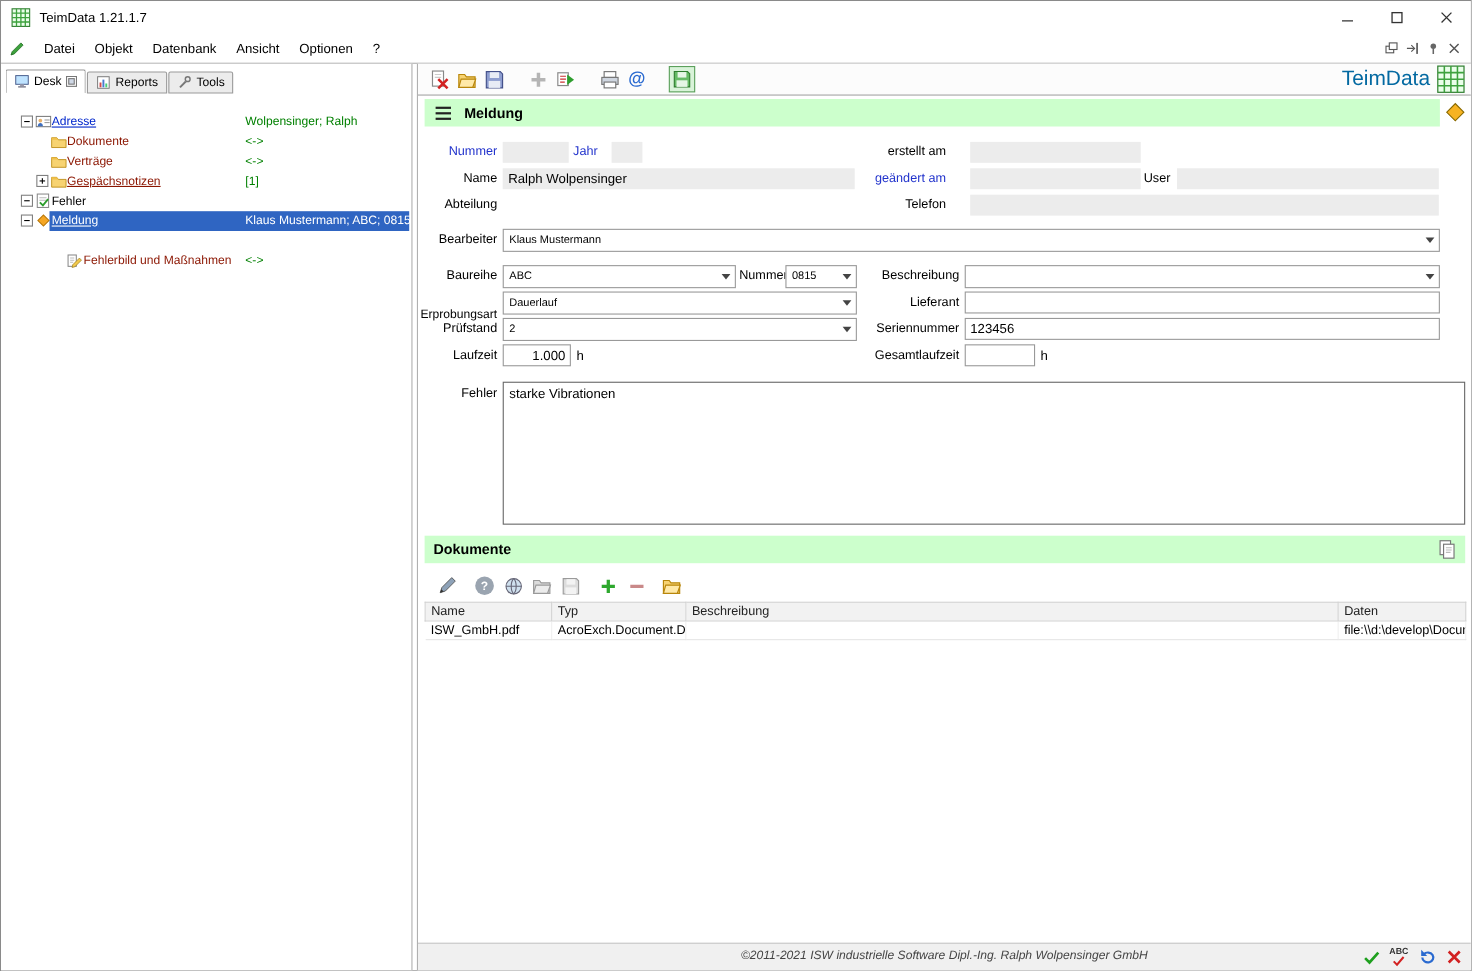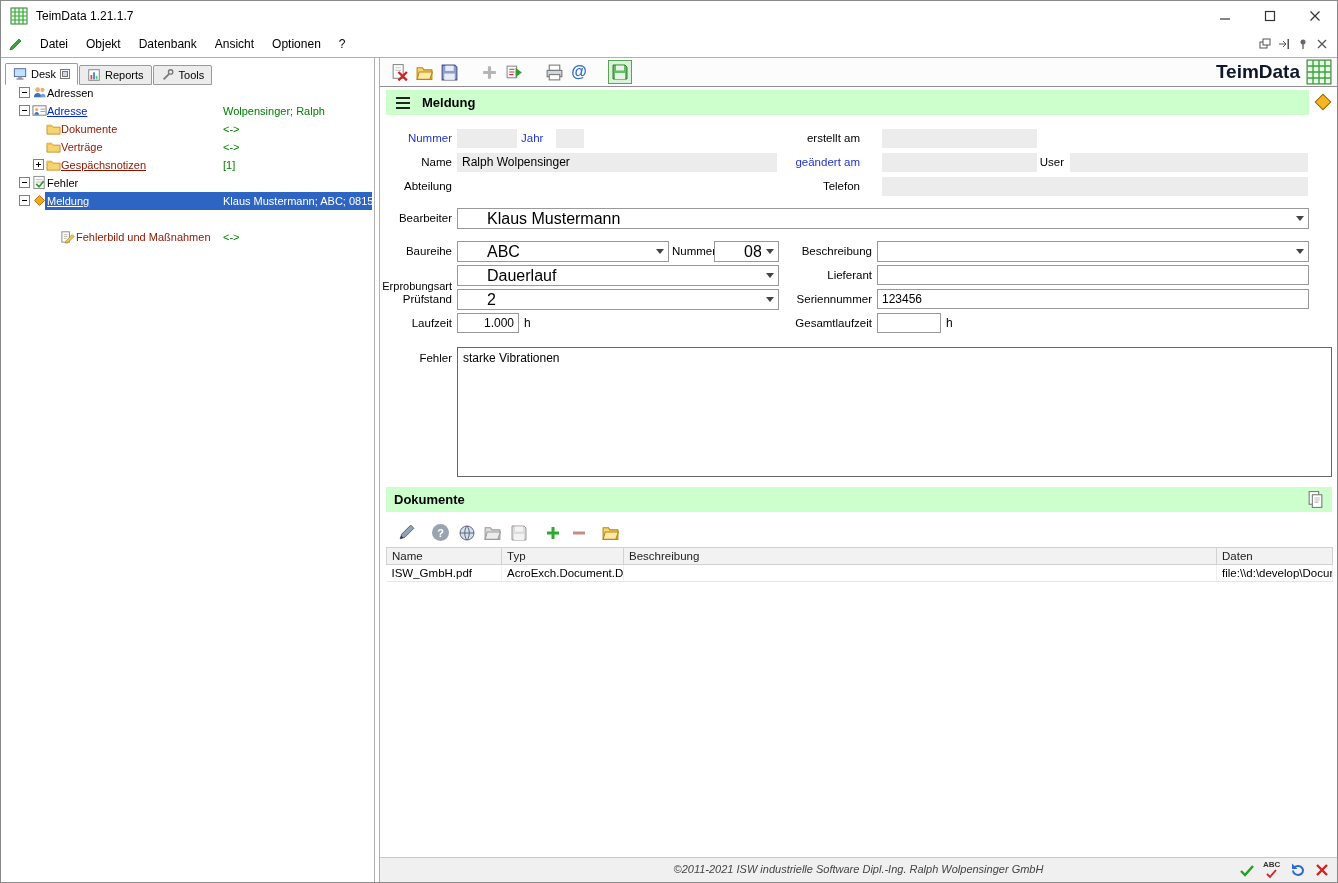--- a/index.html
+++ b/index.html
@@ -52,37 +52,37 @@
   .sel-bg { position:absolute; left:44px; right:2px; top:0; bottom:0; background:#2f65c2; z-index:1; }
 
   
   .toolbar { position:absolute; top:0; left:0; right:0; height:29px; background:#fcfcfc;
              border-bottom:1px solid #8f8f8f; display:flex; align-items:center; padding-left:9px; }
   .tb-ico { width:20px; height:20px; margin-right:5px; display:flex; align-items:center; justify-content:center; }
   .grp { margin-left:15px; }
   .toggled { width:24px; height:24px; background:#d9f3d9; border:1px solid #5ca05c; display:flex; align-items:center; justify-content:center; margin-left:14px; }
   .at-glyph { font-size:16px; font-weight:bold; color:#2a6ad0; line-height:20px; }
   .logo { position:absolute; right:5px; top:1px; display:flex; align-items:center; gap:6px; }
-  .logo-text { font-size:19px; font-weight:bold; color:#0f172a; }
+  .logo-text { font-size:19px; font-weight:normal; color:#0369a1; }
 
   
   .content { position:absolute; top:29px; left:0; right:0; bottom:25px; background:#fff; }
   .section-bar { position:absolute; height:25px; background:#ccffcc; display:flex; align-items:center; }
   .section-title { font-weight:bold; font-size:13px; }
   .hamburger { width:14px; height:12px; margin:0 12px 0 10px; display:flex; flex-direction:column; justify-content:space-between; }
   .hamburger span { display:block; height:2px; background:#222; }
 
   .flabel { position:absolute; font-size:11.5px; text-align:right; line-height:19px; white-space:nowrap; }
   .flabel.blue { color:#2233cc; }
   .flabel.tight { font-size:11px; }
   .ffield { position:absolute; height:19px; background:#ececec; line-height:19px; padding:0 5px; font-size:12px; white-space:nowrap; overflow:hidden; }
   .tbox { position:absolute; height:20px; border:1px solid #999; background:#fff; font-size:12px; padding:0 4px; font-family:inherit; }
   .tbox.num { text-align:right; }
   .combo { position:absolute; height:21px; border:1px solid #999; background:#fff; display:flex; align-items:center; }
-  .combo-text { flex:1; font-size:16px; padding-left:5px; white-space:nowrap; overflow:hidden;margin-left:24px; }
+  .combo-text { flex:1; font-size:10px; padding-left:5px; white-space:nowrap; overflow:hidden; }
   .combo-arrow { width:17px; height:100%; display:flex; align-items:center; justify-content:center; }
   .combo-arrow::after { content:""; border-left:4px solid transparent; border-right:4px solid transparent; border-top:5px solid #444; }
   .unit { position:absolute; font-size:12px; line-height:20px; }
   .bigbox { position:absolute; border:1px solid #666; background:#fff; font-size:12px; padding:3px 5px; overflow:hidden; }
 
   
   .docbar { position:absolute; display:flex; align-items:center; padding-left:10px; height:25px; }
   .db-ico { width:21px; height:21px; margin-right:5px; display:flex; align-items:center; justify-content:center; }
   .help-circle { width:17px; height:17px; border-radius:50%; background:#9aa4b0; color:#fff; font-size:11px; font-weight:bold;
                  display:flex; align-items:center; justify-content:center; }
@@ -189,30 +189,20 @@
           <svg class="tab-ico" viewBox="0 0 16 16">
             <path d="M3 13l6-6" stroke="#777" stroke-width="2"></path>
               <circle cx="11" cy="4.5" r="2.5" fill="none" stroke="#777" stroke-width="1.5"></circle>
           </svg>
           <span>Tools</span>
         </div>
       </div>
 
       <div class="tree">
 
-        <div class="tree-row" style="top:2px">
-          <span class="expander" style="left:18px"></span>
-          <svg class="t-icon" style="left:31px" viewBox="0 0 16 16">
-            <circle cx="6" cy="5" r="2.6" fill="#e8b06a"></circle>
-              <path d="M2 13c0-3 2-4.5 4-4.5s4 1.5 4 4.5z" fill="#3f6fbf"></path>
-            <circle cx="11.2" cy="5.2" r="2.2" fill="#e8b06a"></circle>
-              <path d="M8.8 13c.3-2.6 1.6-3.8 2.8-3.8 1.7 0 2.9 1.4 2.9 3.8z" fill="#6f9fd8"></path>
-          </svg>
-          <span class="t-label" style="left:44px">Adressen</span>
-        </div>
 
         <div class="tree-row" style="top:20px">
           <span class="expander" style="left:18px"></span>
           <svg class="t-icon" style="left:31px" viewBox="0 0 16 16">
             <rect x="1" y="3" width="14" height="10" fill="#fff" stroke="#777"></rect>
               <circle cx="5" cy="7" r="1.8" fill="#e8b06a"></circle>
             <path d="M2.5 12.5c0-2 1.3-3 2.5-3s2.5 1 2.5 3z" fill="#3f6fbf"></path>
               <rect x="9" y="6" width="5" height="1" fill="#999"></rect>
               <rect x="9" y="8.5" width="5" height="1" fill="#999"></rect>
           </svg>

